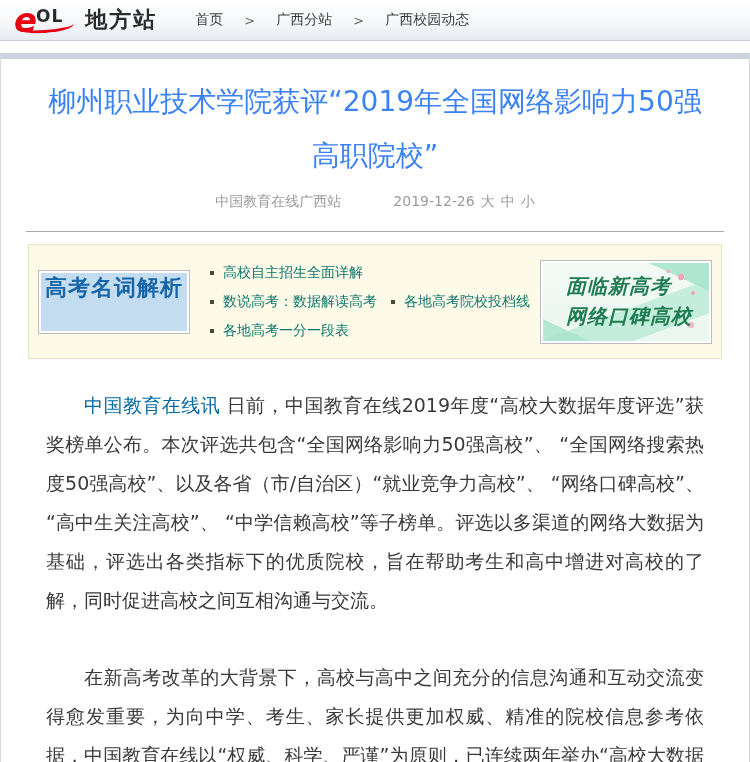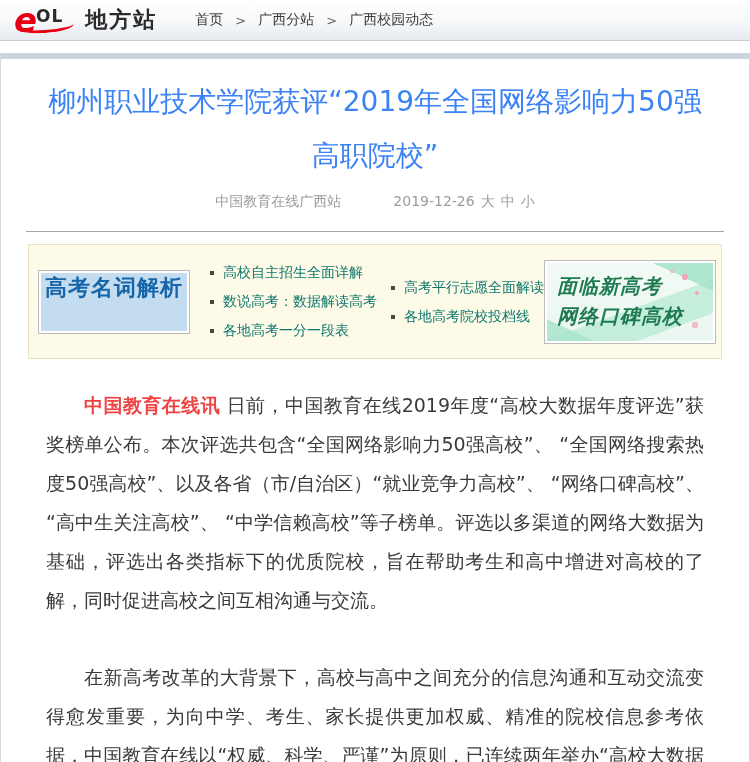--- a/index.html
+++ b/index.html
@@ -22,21 +22,21 @@
     color:#2a2a2a; font-size:17px; font-weight:bold; letter-spacing:1px;
     position:relative; top:-4px; margin-left:1px;
   }
   .logo-swoosh{
     position:absolute; left:2px; bottom:1px; width:58px; height:9px;
     border-bottom:3px solid #e60012;
     border-radius:0 0 100% 100% / 0 0 160% 160%;
     transform:rotate(-4deg);
   }
   .site-name{ font-size:22px; font-weight:bold; color:#2b2b2b; margin-left:22px; letter-spacing:2px; }
-  .breadcrumb{ margin-left:38px; font-size:14px; color:#3d3d3d; display:flex; align-items:center; gap:12px; }
+  .breadcrumb{ margin-left:38px; font-size:14px; color:#3d3d3d; display:flex; align-items:center; gap:21px; }
   .breadcrumb .crumb{ cursor:pointer; }
   .breadcrumb .sep{ color:#666; font-size:13px; }
 
   
   .gap{ height:12px; background:#fff; }
   .main{
     border-left:1px solid #d9d9d9; border-right:1px solid #d9d9d9;
     min-height:710px; background:#fff;
   }
   .main-topbar{ height:6px; background:#cdd3de; }
@@ -72,42 +72,42 @@
     width:166px; height:78px; display:flex; flex-direction:column; justify-content:center;
     background:
       radial-gradient(circle 3px at 138px 14px, #f0a7b8 98%, transparent),
       radial-gradient(circle 2px at 150px 30px, #f0a7b8 98%, transparent),
       radial-gradient(circle 2px at 125px 8px, #f2b9c6 98%, transparent),
       radial-gradient(circle 3px at 148px 62px, #f2b9c6 98%, transparent),
       linear-gradient(205deg, rgba(167,228,203,.9) 0 18%, rgba(167,228,203,0) 18%),
       linear-gradient(25deg, rgba(167,228,203,.8) 0 14%, rgba(167,228,203,0) 14%),
       linear-gradient(160deg, rgba(255,255,255,0) 55%, rgba(186,235,214,.8) 56% 80%, rgba(255,255,255,0) 80%),
       linear-gradient(180deg,#f3faf6 0%,#eaf6f0 100%);
-    padding-left:10px;
+    padding-left:23px;
   }
   .banner-right-inner .l1{ color:#1e7a4f; font-weight:bold; font-style:italic; font-size:20px; letter-spacing:1px; }
   .banner-right-inner .l2{ color:#1e7a4f; font-weight:bold; font-style:italic; font-size:20px; letter-spacing:1px; margin-top:3px; }
 
   .promo-links{ list-style:none; margin-left:20px; flex:none; }
   .promo-links.col2{ margin-left:14px; }
   .promo-links li{ font-size:14px; color:#0f766e; line-height:29px; white-space:nowrap; cursor:pointer; }
   .bullet{
     display:inline-block; width:4px; height:4px; background:#4a4a38;
     margin-right:9px; vertical-align:2px;
   }
   .promo-spacer{ flex:1; }
 
   
   .article-body{ padding:0 45px; }
   .article-body p{
     font-size:19px; color:#3a3a3a; line-height:39px;
     text-align:justify; text-indent:2em; margin-top:27px;
   }
   .article-body p + p{ margin-top:38px; }
-  .lead{ font-weight:bold; color:#ef4444; }
+  .lead{ font-weight:normal; color:#0369a1; }
 </style>
 </head>
 <body>
 
 <div class="top-header">
   <div class="logo">
     <span class="logo-e">e</span>
     <span class="logo-ol">OL</span>
     <span class="logo-swoosh"></span>
   </div>
@@ -141,21 +141,20 @@
       </div>
     </div>
 
     <ul class="promo-links">
       <li><span class="bullet"></span><span>高校自主招生全面详解</span></li>
       <li><span class="bullet"></span><span>数说高考：数据解读高考</span></li>
       <li><span class="bullet"></span><span>各地高考一分一段表</span></li>
     </ul>
 
     <ul class="promo-links col2">
-      <li><span class="bullet"></span><span>高考平行志愿全面解读</span></li>
       <li><span class="bullet"></span><span>各地高考院校投档线</span></li>
     </ul>
 
     <div class="promo-spacer"></div>
 
     <div class="banner-frame">
       <div class="banner-right-inner">
         <span class="l1">面临新高考</span>
         <span class="l2">网络口碑高校</span>
       </div>

